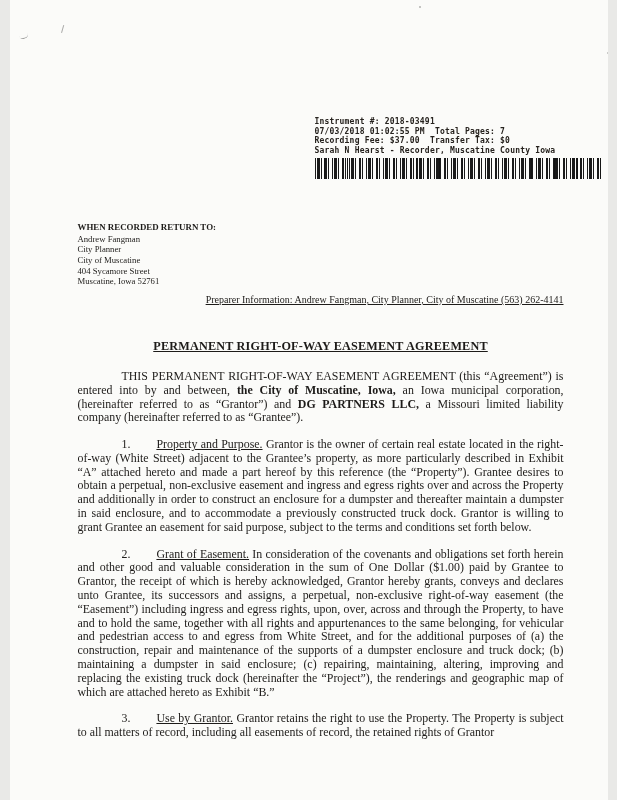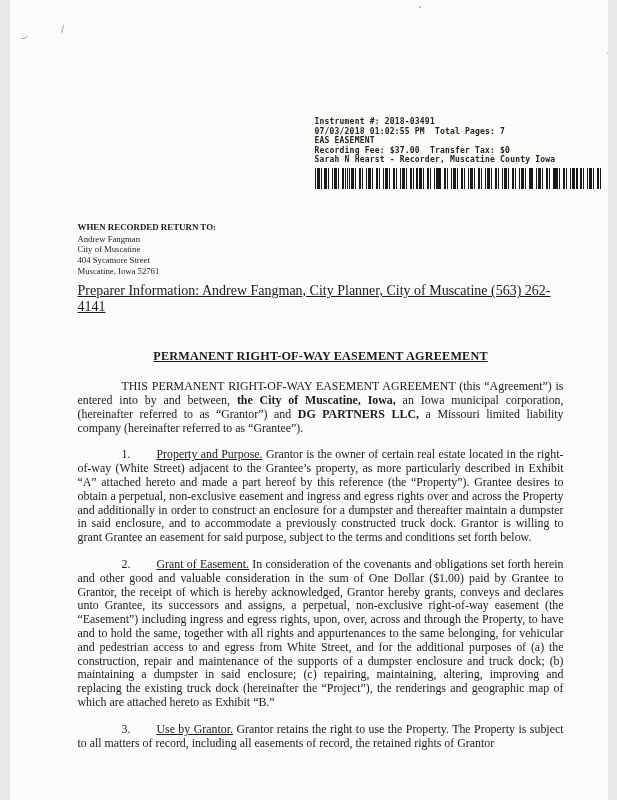--- a/index.html
+++ b/index.html
@@ -37,21 +37,21 @@
     background:
       repeating-linear-gradient(90deg, transparent 0 9px, #141414 9px 10.5px, transparent 10.5px 23px),
       repeating-linear-gradient(90deg,#1a1a1a 0 1px,transparent 1px 2px,#1a1a1a 2px 5px,transparent 5px 6px,#1a1a1a 6px 7px,transparent 7px 10px,#1a1a1a 10px 12px,transparent 12px 13px,#1a1a1a 13px 14px,transparent 14px 17px);
   }
 
   .content{padding:0 44px 0 68px;}
 
   .return-block{margin-top:222px;font-size:8.7px;line-height:1.22;}
   .return-heading{font-weight:700;font-size:8.9px;margin-bottom:1px;}
 
-  .preparer{margin-top:7px;font-size:14px;text-decoration:underline;}
+  .preparer{margin-top:7px;font-size:10px;text-decoration:underline;text-align:right;}
 
   .doc-title{
     margin-top:34px;text-align:center;font-weight:700;
     font-size:12.2px;letter-spacing:.2px;text-decoration:underline;
   }
 
   .body-text{margin-top:16px;}
   .para{
     margin:13px 0 0 0;
     text-align:justify;
@@ -69,33 +69,33 @@
 
   <div class="artifact mark-1"></div>
   <div class="artifact mark-2"></div>
   <div class="artifact dot-1"></div>
   <div class="artifact dot-2"></div>
 
   <div class="stamp">
     <div class="stamp-lines">
         <div>Instrument #: 2018-03491</div>
         <div>07/03/2018 01:02:55 PM  Total Pages: 7</div>
-        <div>EAS EASEMENT</div>
         <div>Recording Fee: $37.00  Transfer Tax: $0</div>
         <div>Sarah N Hearst - Recorder, Muscatine County Iowa</div>
       </div>
     <div class="barcode"></div>
   </div>
 
   <div class="content">
 
     <div class="return-block">
       <div class="return-heading">WHEN RECORDED RETURN TO:</div>
       <div class="return-lines">
           <div>Andrew Fangman</div>
+          <div>City Planner</div>
           <div>City of Muscatine</div>
           <div>404 Sycamore Street</div>
           <div>Muscatine, Iowa 52761</div>
         </div>
     </div>
 
     <div class="preparer">Preparer Information:  Andrew Fangman, City Planner, City of Muscatine  (563) 262-4141</div>
 
     <div class="doc-title">PERMANENT RIGHT-OF-WAY EASEMENT AGREEMENT</div>
 

